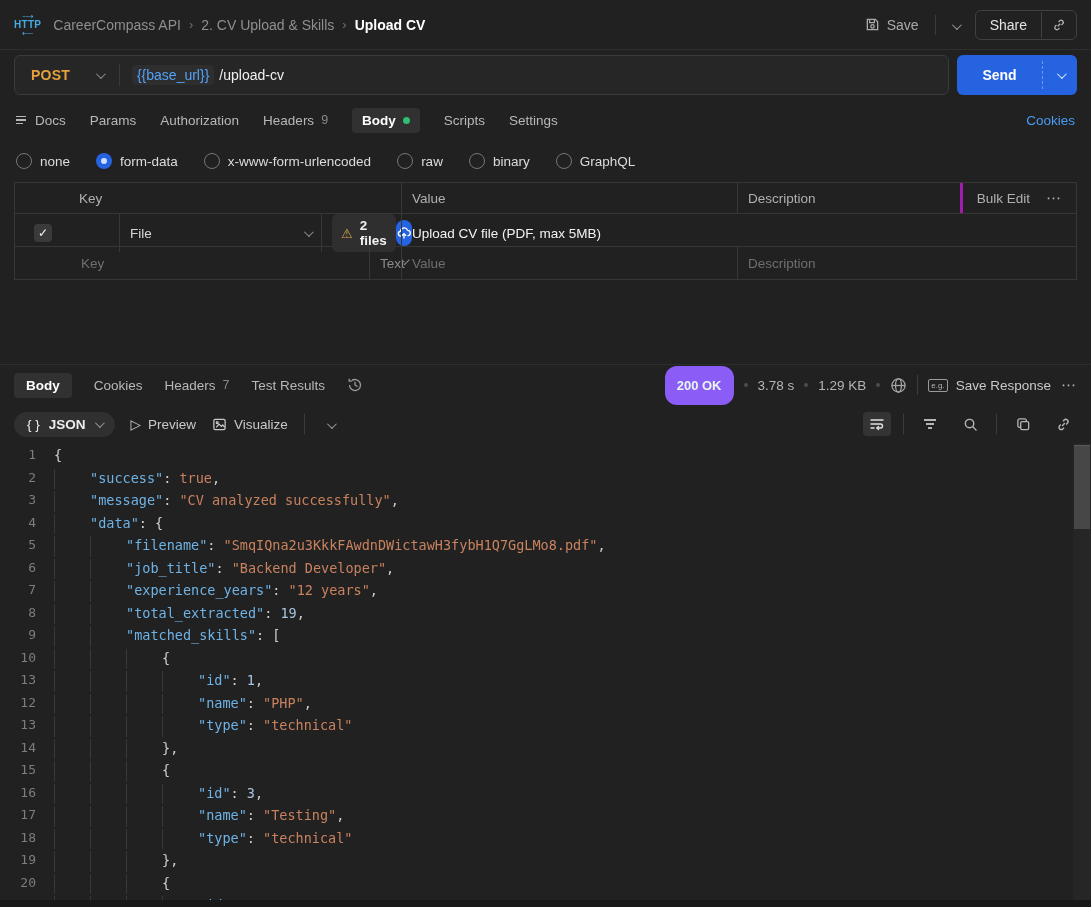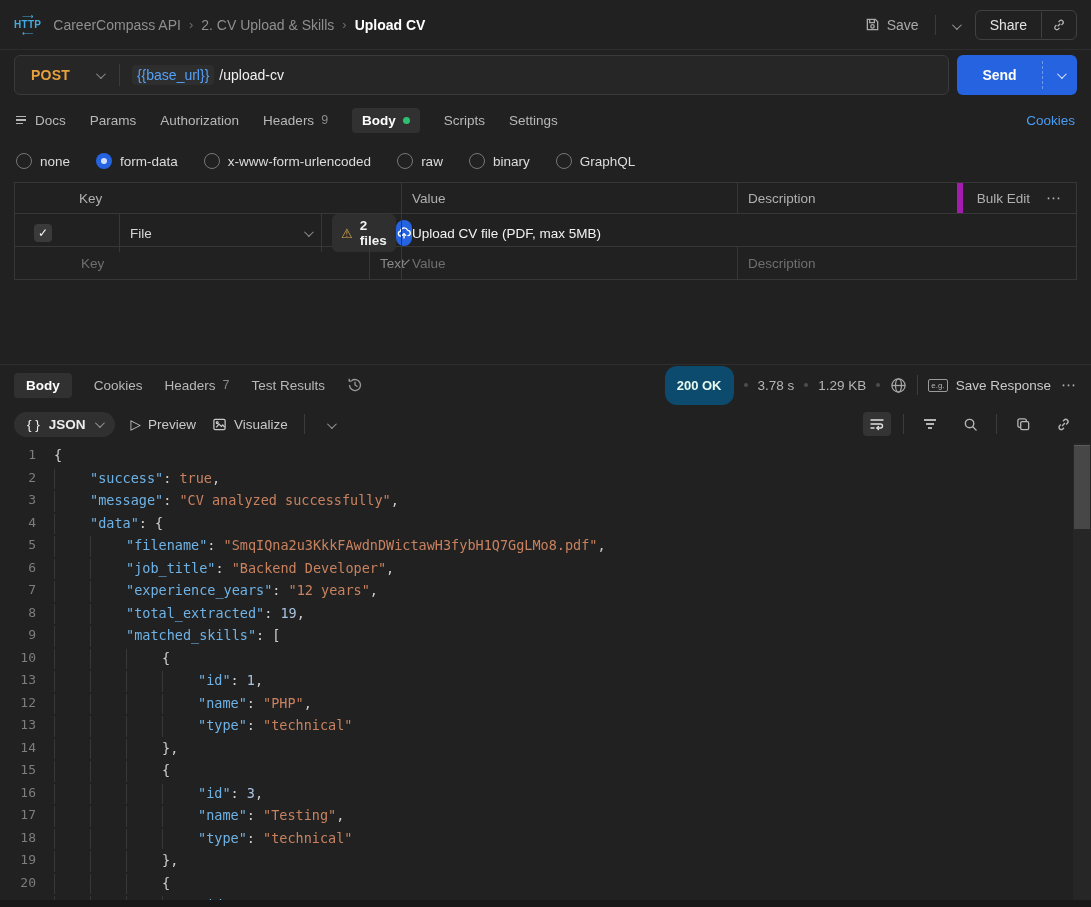--- a/index.html
+++ b/index.html
@@ -60,21 +60,21 @@
   .radio.sel .rcir::after { content:""; position:absolute; left:5px; top:5px; width:6px; height:6px; border-radius:50%; background:#cfe0ff; }
 
   
   .ftable { margin:0 14px; border:1px solid #373737; font-size:13.5px; }
   .thead { display:grid; grid-template-columns:386px 336px 1fr; height:30px; color:#b0b0b0; }
   .thead .hc { display:flex; align-items:center; padding:0 10px; }
   .thead .hkey { padding-left:64px; }
   .bl { border-left:1px solid #373737; }
   .hdesc { display:flex; align-items:center; padding:0; }
   .hdesc-label { flex:1; padding:0 10px; }
-  .hbulk { display:flex; align-items:center; gap:16px; padding:0 14px; border-left:6px solid #a21caf; align-self:stretch; cursor:pointer; }
+  .hbulk { display:flex; align-items:center; gap:16px; padding:0 14px; border-left:3px solid #a21caf; align-self:stretch; cursor:pointer; }
   .more { color:#b5b5b5; font-size:15px; letter-spacing:1px; cursor:pointer; }
   .trow { display:grid; grid-template-columns:56px 250px 80px 336px 1fr; height:33px; border-top:1px solid #373737; }
   .tc { display:flex; align-items:center; padding:0 10px; }
   .ckcell { justify-content:center; }
   .ckbox { width:18px; height:18px; background:#3a3a3a; border-radius:4px; display:flex; align-items:center; justify-content:center; color:#f2f2f2; font-size:12px; cursor:pointer; }
   .keytxt { color:#f2f2f2; font-weight:600; }
   .typecell { justify-content:space-between; color:#d8d8d8; cursor:pointer;margin-left:48px; }
   .typecell .chev { color:#8f8f8f; }
   .valcell { justify-content:space-between; }
   .filesbadge { display:flex; align-items:center; gap:7px; background:#2f2f2f; border-radius:6px; padding:4px 9px; cursor:pointer; }
@@ -86,21 +86,21 @@
   .emptyrow .typecell { color:#8a8a8a; }
 
   
   .midspace { flex:0 0 85px; border-bottom:1px solid #2e2e2e; }
 
   
   .resphdr { flex:0 0 40px; display:flex; align-items:center; gap:22px; padding:0 14px; font-size:13.5px; color:#b8b8b8; }
   .resphdr .rtab.active { padding:5px 12px; }
   .histico { color:#9a9a9a; display:flex; cursor:pointer; }
   .rmeta { margin-left:auto; display:flex; align-items:center; gap:10px; }
-  .statuspill { background:#0c4a6e; color:#e6f8ee; font-weight:600; font-size:13px; padding:12px 12px; border-radius:12px; cursor:pointer; }
+  .statuspill { background:#8b5cf6; color:#e6f8ee; font-weight:600; font-size:13px; padding:12px 12px; border-radius:12px; cursor:pointer; }
   .dotsep { width:4px; height:4px; border-radius:50%; background:#4d4d4d; }
   .mtxt { color:#b5b5b5; }
   .globebtn { color:#a5a5a5; display:flex; cursor:pointer; }
   .saveresp { display:flex; align-items:center; gap:8px; color:#c9c9c9; cursor:pointer; }
   .egbadge { font-size:8px; border:1px solid #9a9a9a; border-radius:2px; padding:1px 2px; color:#b5b5b5; }
 
   
   .resptool { flex:0 0 38px; display:flex; align-items:center; gap:16px; padding:0 14px; font-size:13.5px; color:#c9c9c9; }
   .jsonpill { display:flex; align-items:center; gap:9px; background:#303030; border-radius:14px; padding:5px 13px; color:#ededed; cursor:pointer; }
   .jsonpill .chev { color:#9a9a9a; }

